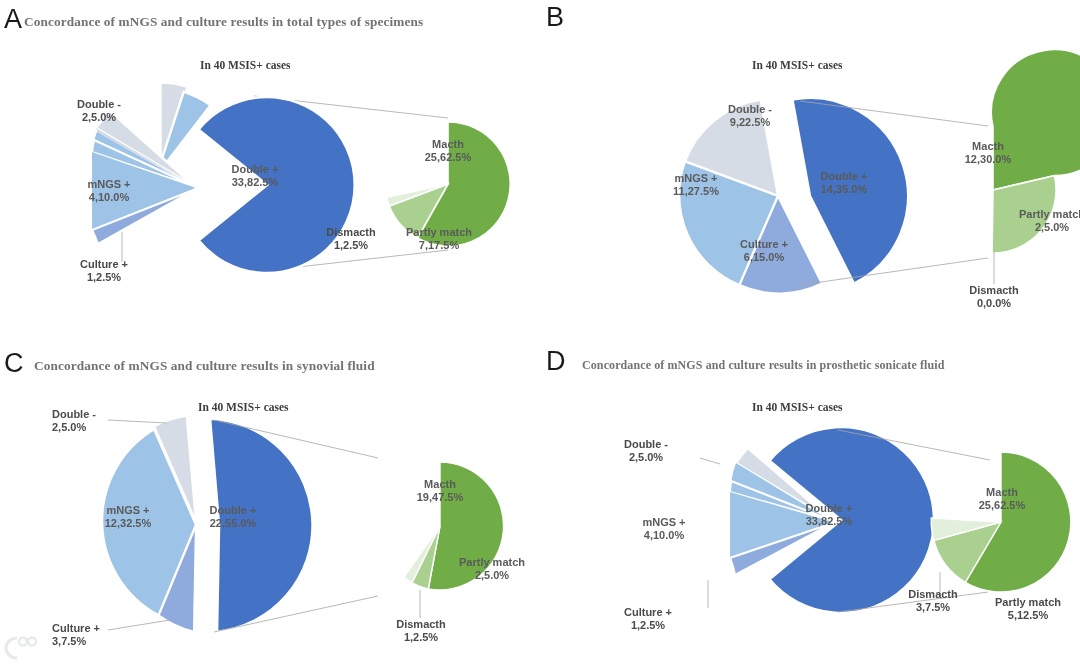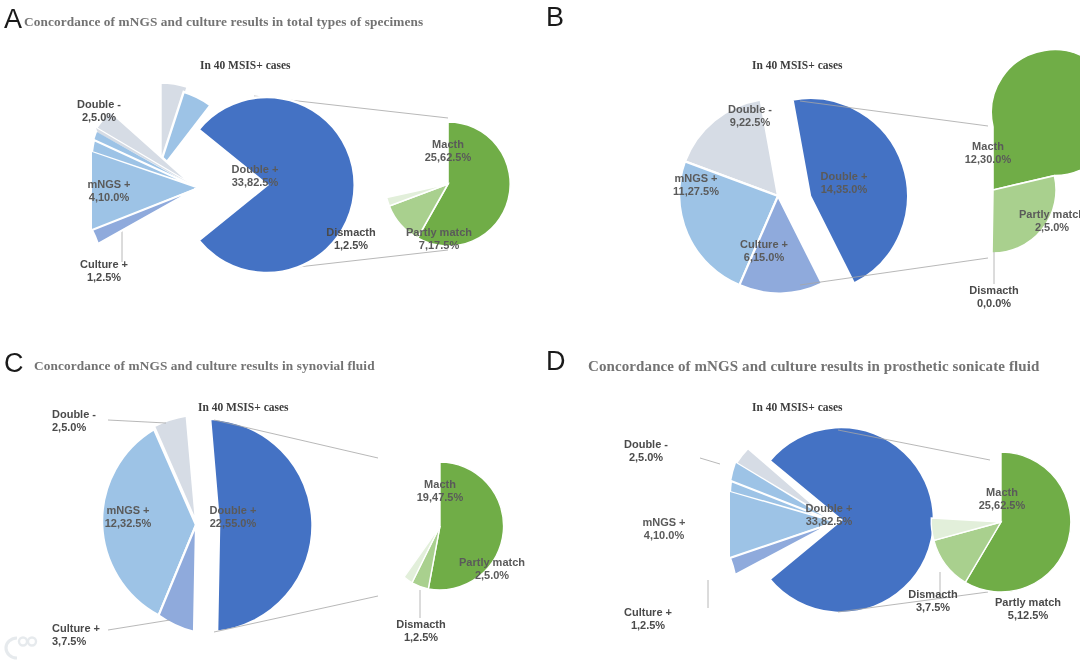--- a/index.html
+++ b/index.html
@@ -292,21 +292,21 @@
       <svg width="34" height="28" viewBox="0 0 34 28">
         <path d="M13 4 A11 10 0 1 0 13 24" stroke="#b9c3cc" stroke-width="3.2" fill="none"></path>
         <circle cx="19" cy="7.5" r="4" fill="none" stroke="#b9c3cc" stroke-width="2.4"></circle>
         <circle cx="28" cy="7.5" r="4" fill="none" stroke="#b9c3cc" stroke-width="2.4"></circle>
       </svg>
     </div>
   </div>
 
   <div class="panel">
     <div class="panel-letter" style="left:6px; top:8px;">D</div>
-    <div class="panel-title" style="left:42px; top:18px; font-size:15px;margin-left:6px;">Concordance of mNGS and culture results in prosthetic sonicate fluid</div>
+    <div class="panel-title" style="left:42px; top:18px; font-size:12px;">Concordance of mNGS and culture results in prosthetic sonicate fluid</div>
     <div class="panel-subtitle" style="left:212px; top:61px;">In 40 MSIS+ cases</div>
 
     <div class="chart-area" style="height:328px;">
       <svg width="540" height="328" viewBox="0 0 540 328">
 
         <path d="M 245 180
                  L 173.4 120.7
                  A 93 93 0 1 1 173.4 239.3
                  Z" transform="translate(8,0)" fill="#4472C4" stroke="#ffffff" stroke-width="2.6"></path>
 

